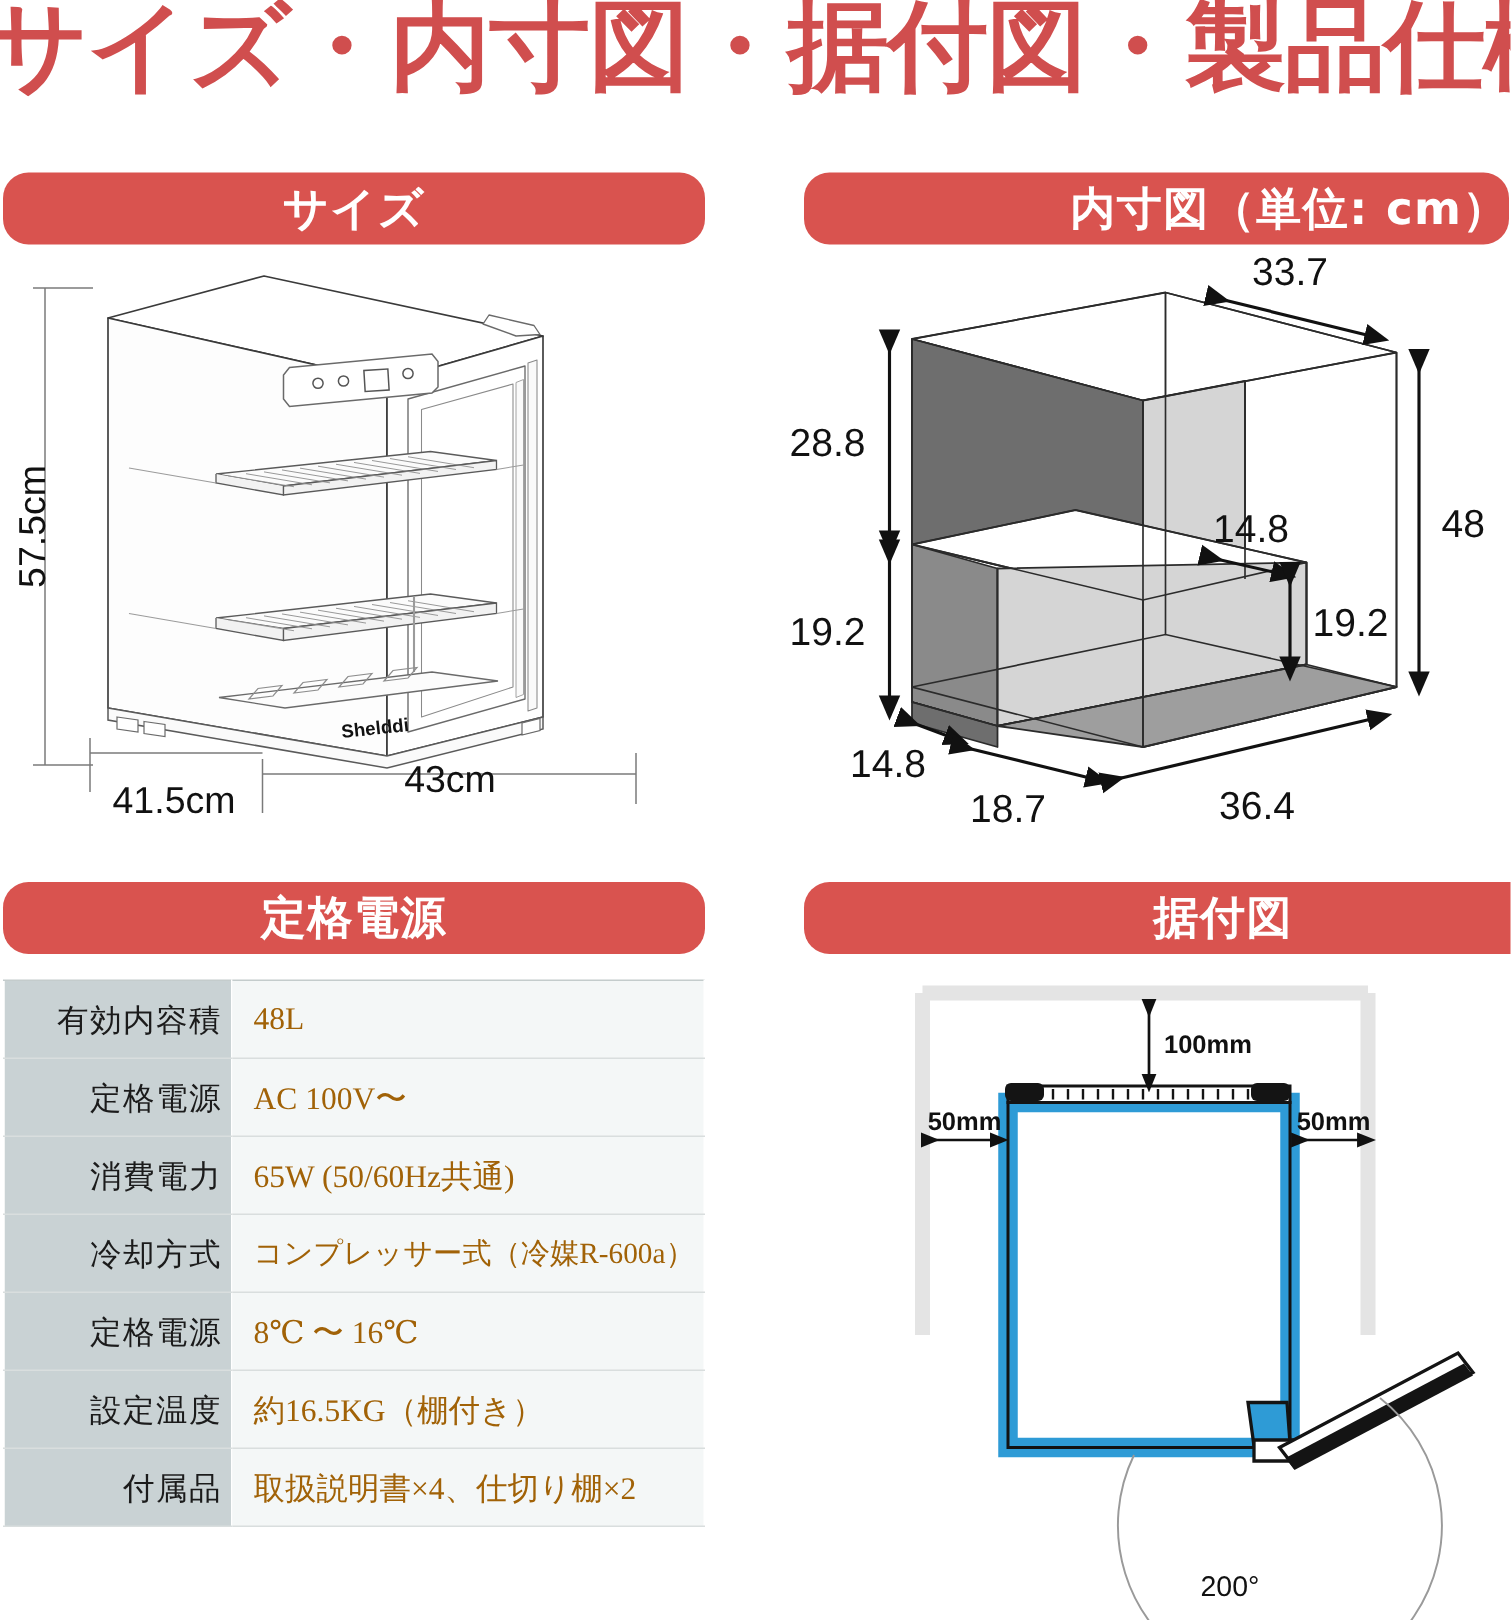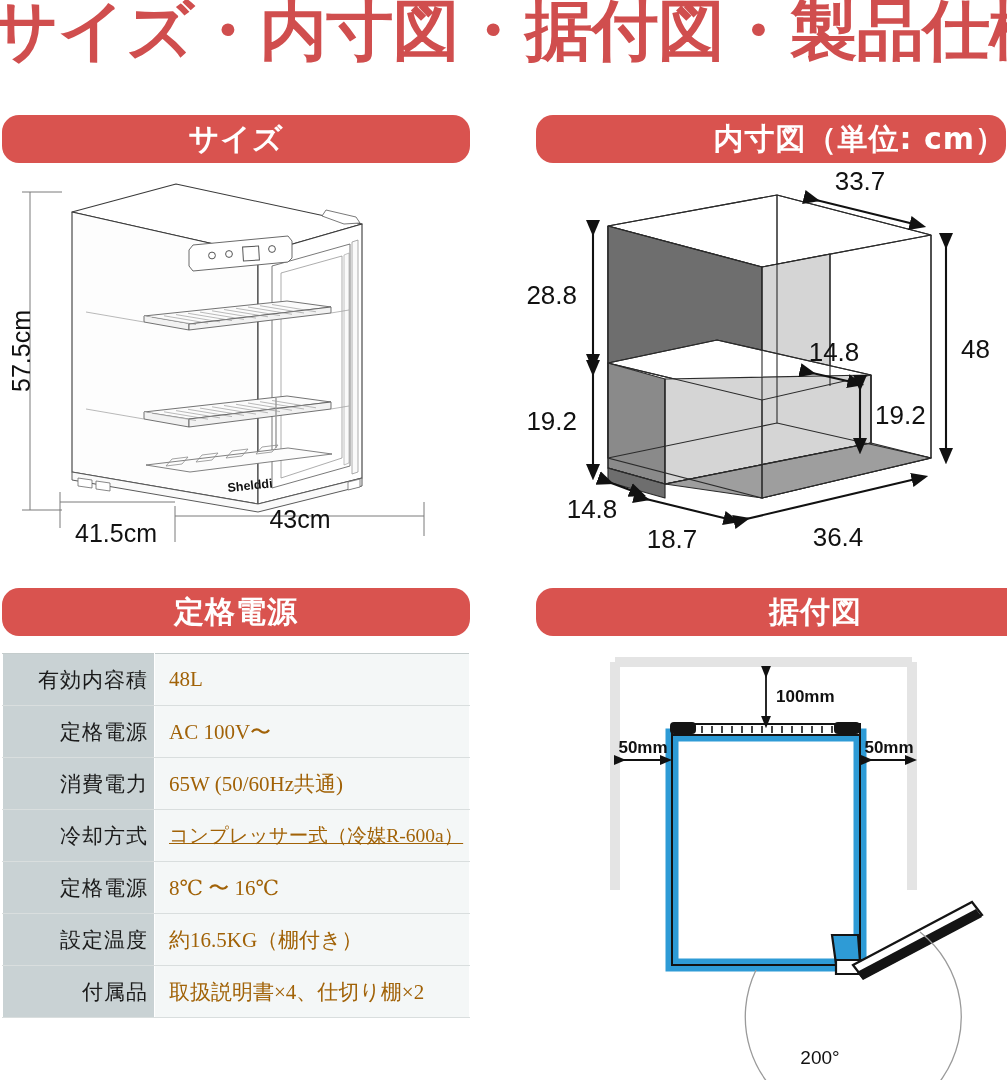--- a/index.html
+++ b/index.html
@@ -61,21 +61,21 @@
   #spec-table td.k {
     width: 152px; background: #C9D2D4; color: #1b1b1b;
     font-size: 21px; text-align: right; padding: 0 6px;
     letter-spacing: 1px;
   }
   #spec-table td.v {
     background: #F4F7F7; color: #a16207;
     font-size: 21px; text-align: left; padding: 0 0 0 14px;
     white-space: nowrap;
   }
-  #spec-table td.v.small { font-size: 19.5px; text-decoration: underline; }
+  #spec-table td.v.small { font-size: 19.5px; }
   #spec-table tr:first-child td { border-top: 1px solid #c4cccc; }
 
   
   .dim { font-family: "Liberation Sans", "DejaVu Sans", sans-serif; fill:#111; }
 </style>
 </head>
 <body>
 
 <div id="page">
 

